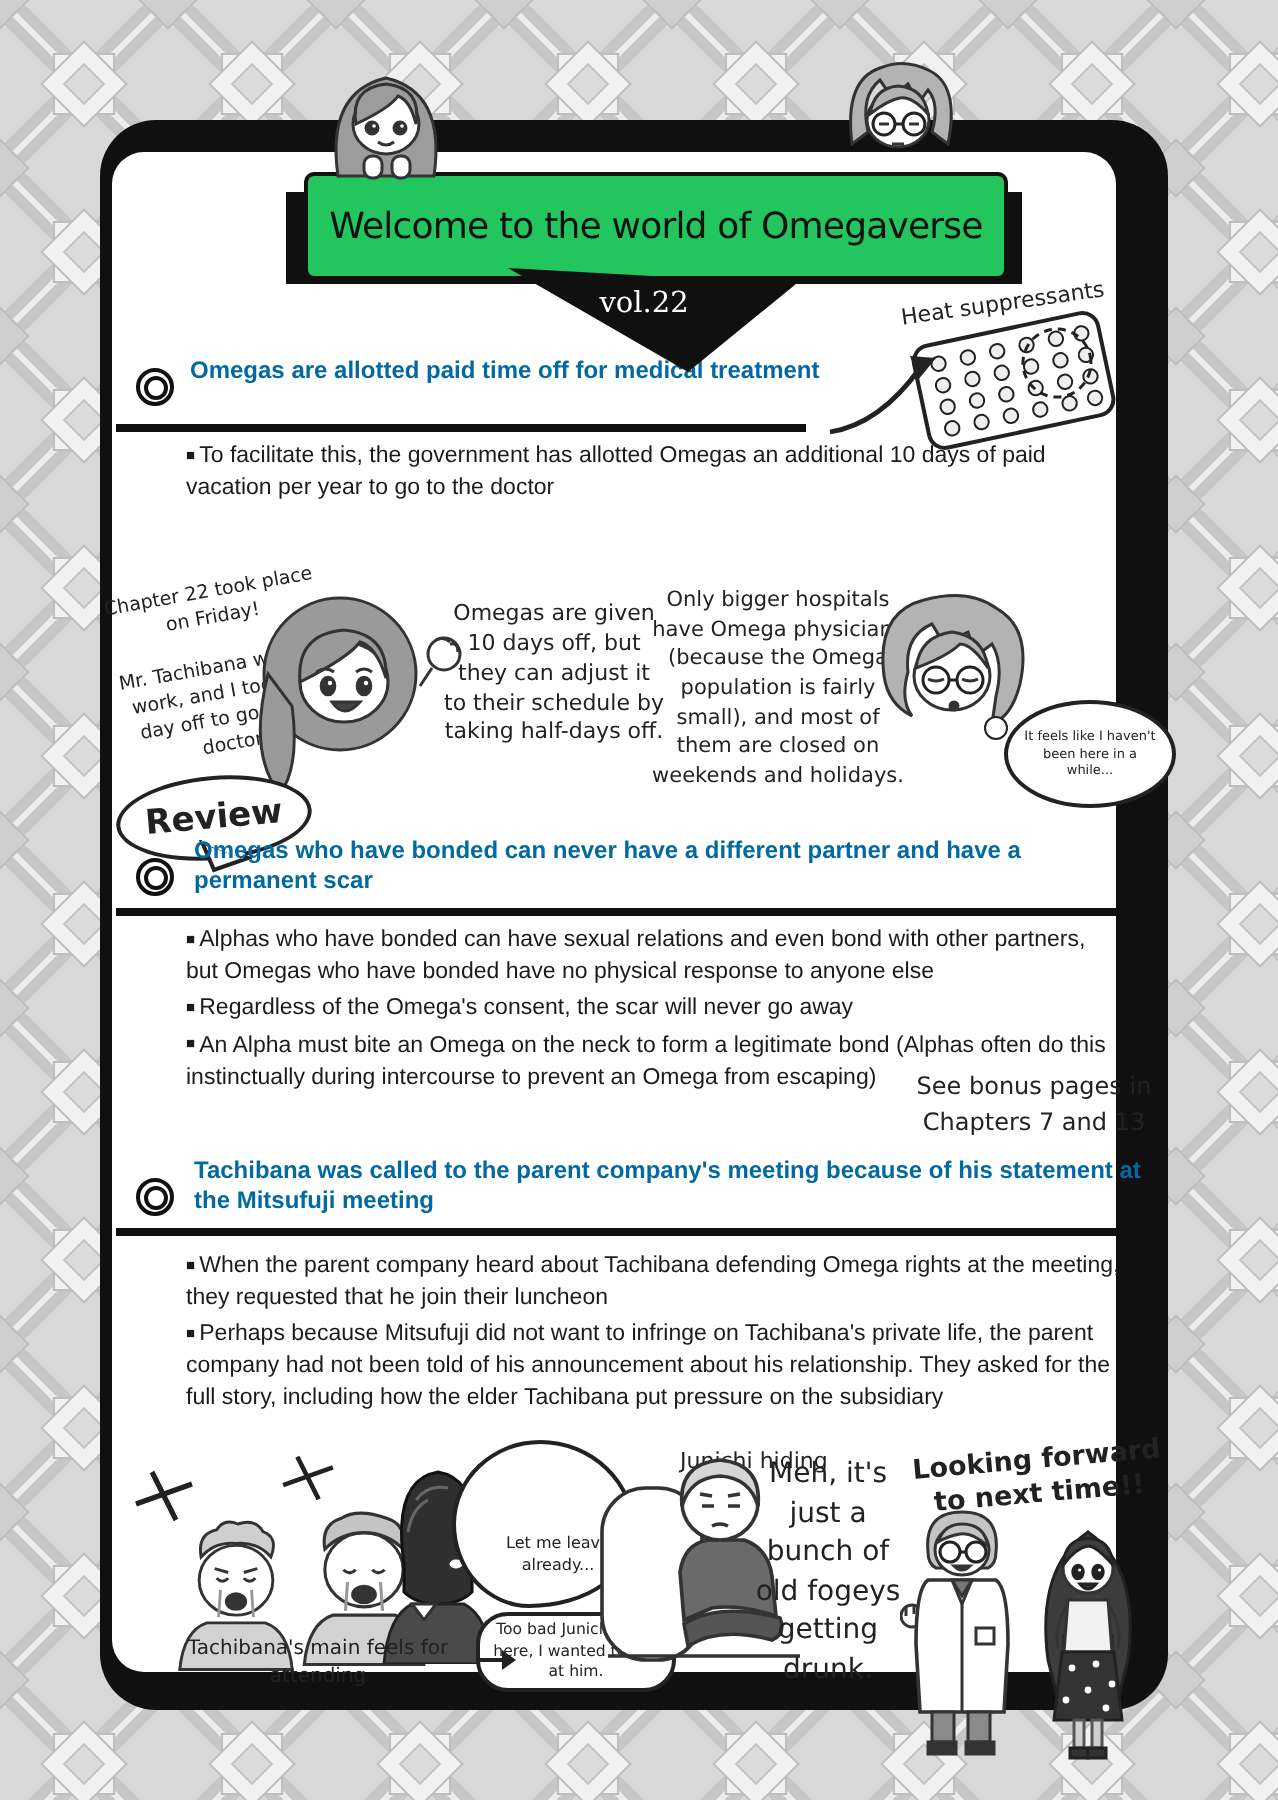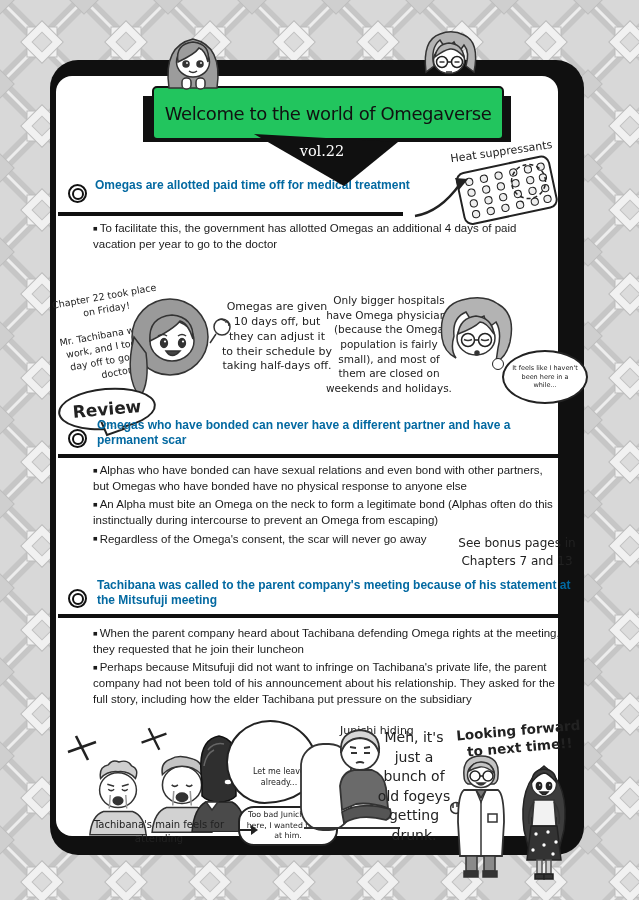--- a/index.html
+++ b/index.html
@@ -92,21 +92,21 @@
     <path d="M29 34 L34 34" stroke="#222"></path>
     <path d="M21.5 34 L26.5 34 M36.5 34 L41.5 34" stroke="#333"></path>
     <path d="M28 44 L34 44" fill="none"></path>
   </g>
 </svg>
 
 <div class="abs z2 marker" style="left:68px;top:184px;"></div>
 <div class="abs z2 h" style="left:95px;top:178px;width:348px;">Omegas are allotted paid time off for medical treatment</div>
 <div class="abs z2 rule" style="left:58px;top:212px;width:345px;"></div>
 <div class="abs z2 bullets" style="left:93px;top:221px;width:458px;">
-  <p>To facilitate this, the government has allotted Omegas an additional 4 days of paid vacation per year to go to the doctor</p>
+  <p>To facilitate this, the government has allotted Omegas an additional 10 days of paid vacation per year to go to the doctor</p>
 </div>
 
 <div class="abs z2 hand" style="left:450px;top:144px;width:120px;font-size:11px;transform:rotate(-8deg);">Heat suppressants</div>
 <svg class="abs z2" style="left:456px;top:158px;transform:rotate(-12deg);" width="104" height="66" viewBox="0 0 104 66">
   <rect x="4" y="6" width="94" height="52" rx="8" fill="#fff" stroke="#222" stroke-width="2"></rect>
   <g fill="#eee" stroke="#222" stroke-width="1">
     <circle cx="16" cy="16" r="3.6"></circle>
       <circle cx="31" cy="16" r="3.6"></circle>
       <circle cx="46" cy="16" r="3.6"></circle>
       <circle cx="61" cy="16" r="3.6"></circle>
@@ -187,22 +187,22 @@
 <svg class="abs z2" style="left:98px;top:420px;" width="28" height="18" viewBox="0 0 28 18">
   <path d="M3 1 L26 9 L9 15 Z" fill="#fff" stroke="#222" stroke-width="2"></path>
   <path d="M3 0 L24 8" stroke="#fff" stroke-width="3"></path>
 </svg>
 
 <div class="abs z2 marker" style="left:68px;top:429px;"></div>
 <div class="abs z2 h" style="left:97px;top:418px;width:470px;">Omegas who have bonded can never have a different partner and have a permanent scar</div>
 <div class="abs z2 rule" style="left:58px;top:454px;width:505px;"></div>
 <div class="abs z2 bullets" style="left:93px;top:463px;width:462px;">
   <p>Alphas who have bonded can have sexual relations and even bond with other partners, but Omegas who have bonded have no physical response to anyone else</p>
+  <p>Regardless of the Omega's consent, the scar will never go away</p>
   <p>An Alpha must bite an Omega on the neck to form a legitimate bond (Alphas often do this instinctually during intercourse to prevent an Omega from escaping)</p>
-  <p>Regardless of the Omega's consent, the scar will never go away</p>
 </div>
 <div class="abs z2 hand ctr" style="left:452px;top:534px;width:130px;font-size:12px;line-height:1.5;">See bonus pages in Chapters 7 and 13</div>
 
 <div class="abs z2 marker" style="left:68px;top:589px;"></div>
 <div class="abs z2 h" style="left:97px;top:578px;width:474px;">Tachibana was called to the parent company's meeting because of his statement at the Mitsufuji meeting</div>
 <div class="abs z2 rule" style="left:58px;top:614px;width:505px;"></div>
 <div class="abs z2 bullets" style="left:93px;top:626px;width:468px;">
   <p>When the parent company heard about Tachibana defending Omega rights at the meeting, they requested that he join their luncheon</p>
   <p>Perhaps because Mitsufuji did not want to infringe on Tachibana's private life, the parent company had not been told of his announcement about his relationship. They asked for the full story, including how the elder Tachibana put pressure on the subsidiary</p>
 </div>

